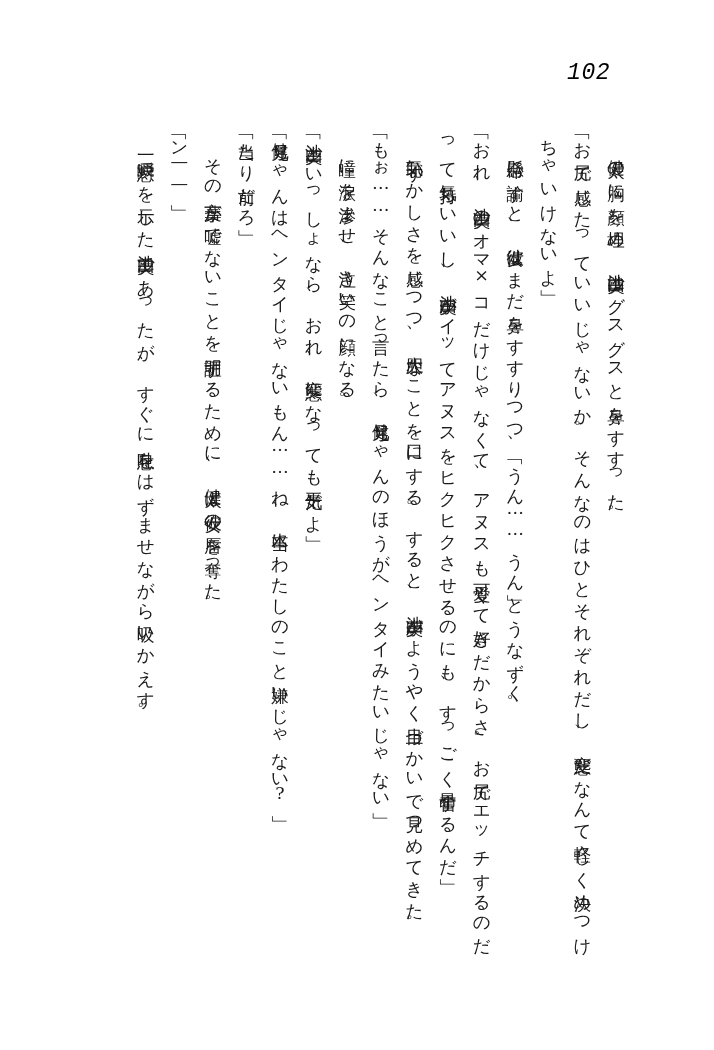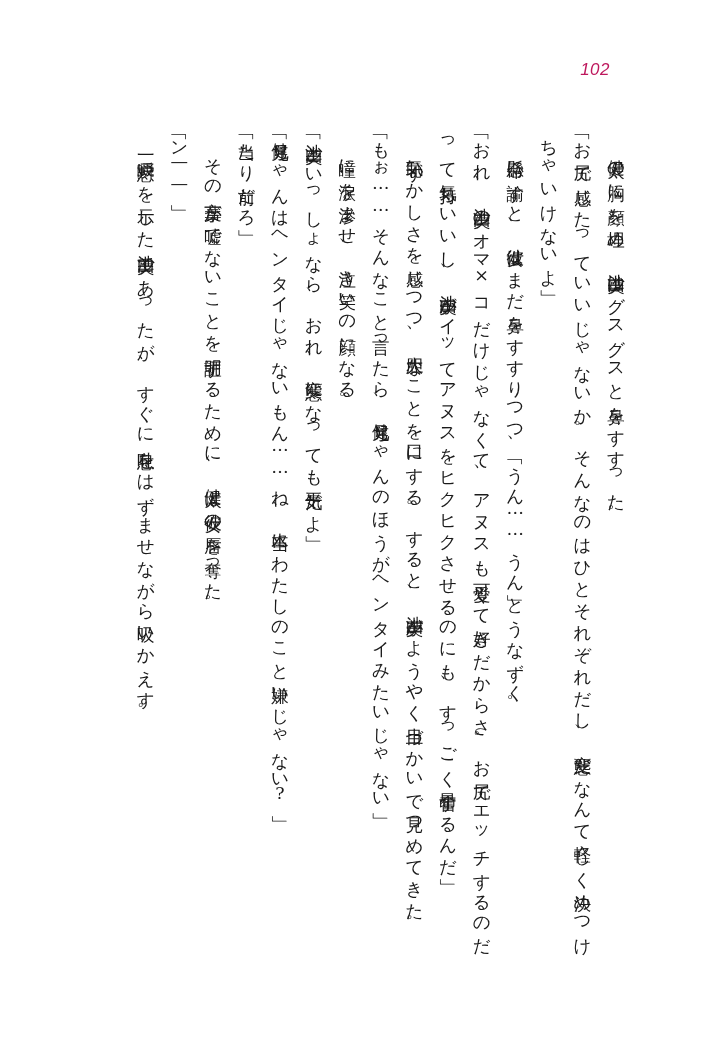--- a/index.html
+++ b/index.html
@@ -17,24 +17,24 @@
   .page {
     position: relative;
     width: 714px;
     height: 1050px;
     background: #ffffff;
   }
   .page-number {
     position: absolute;
     top: 60px;
     right: 104px;
-    font-family: Liberation Sans, sans-serif;
+    font-family: Liberation Mono, monospace;
     font-style: italic;
-    font-size: 17px;
-    color: #be185d;
+    font-size: 23px;
+    color: #000000;
     letter-spacing: 0.5px;
   }
   .text-body {
     position: absolute;
     top: 128px;
     left: 56px;
     right: 82px;
     height: 820px;
     writing-mode: vertical-rl;
     -webkit-writing-mode: vertical-rl;

